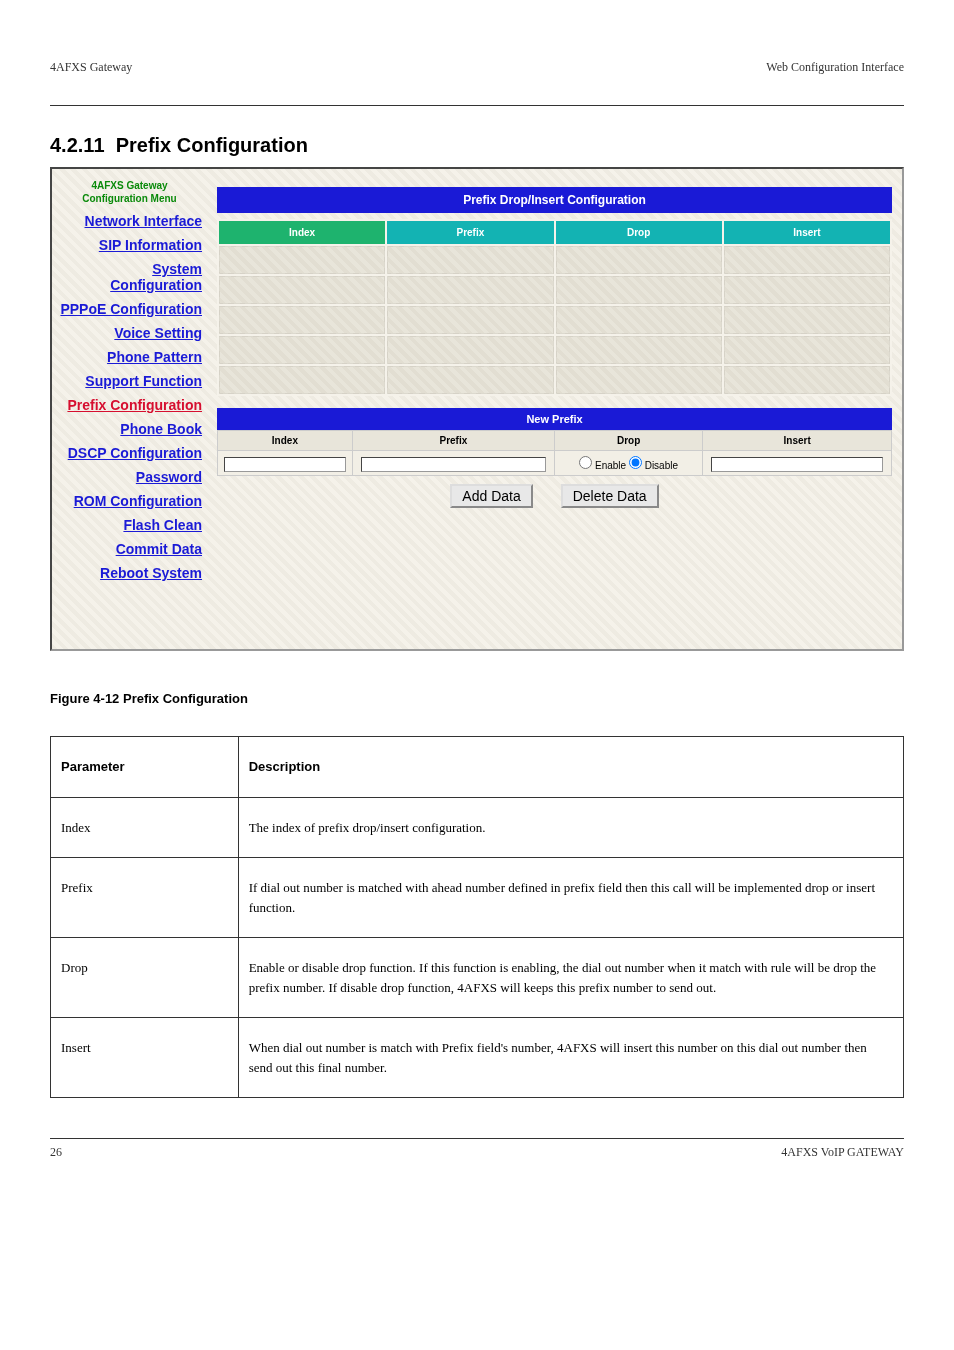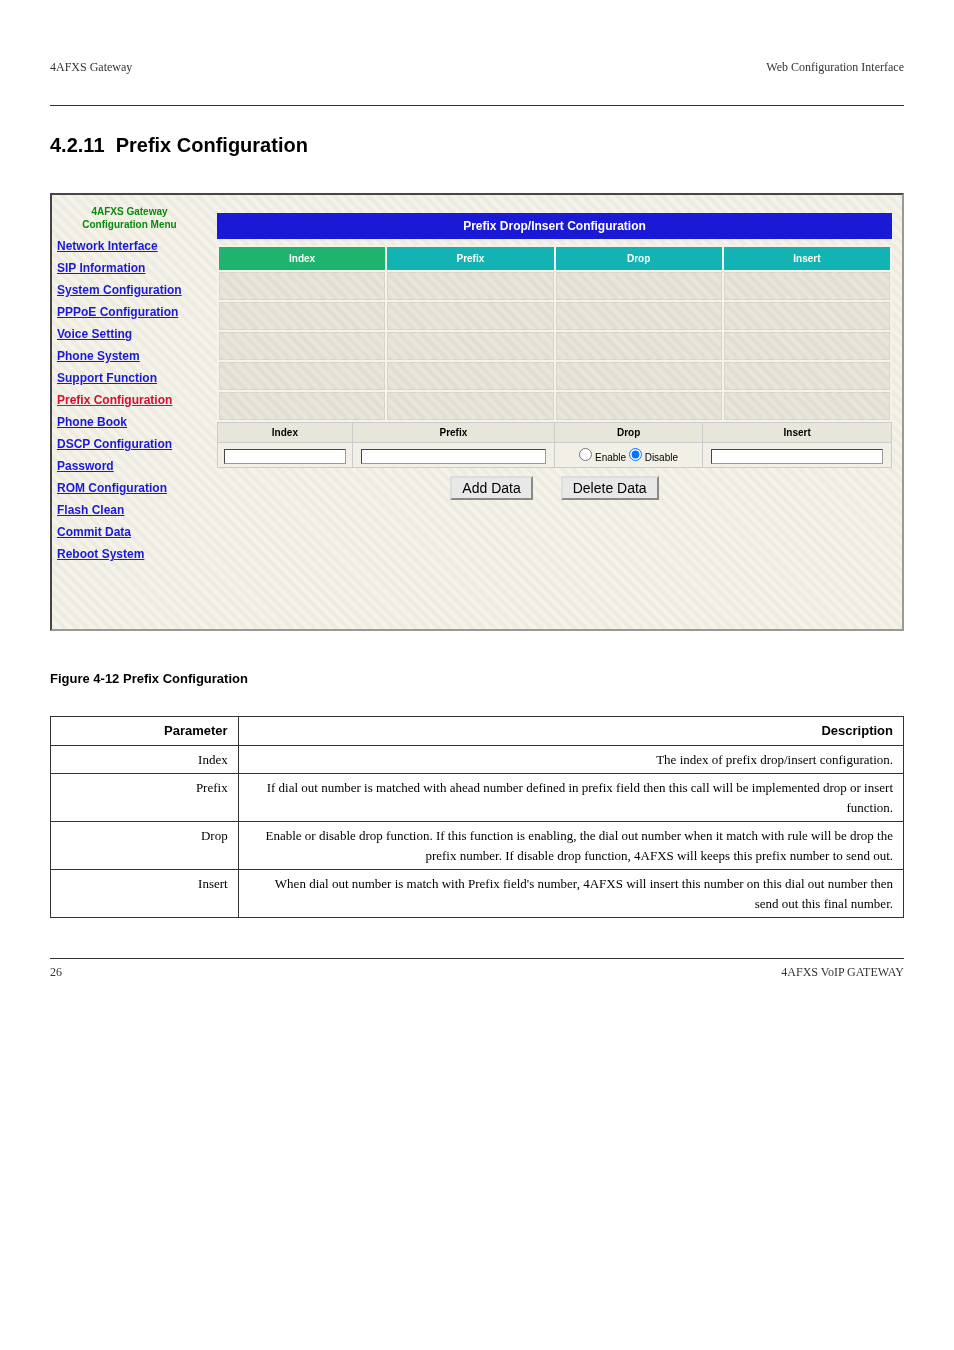--- a/index.html
+++ b/index.html
@@ -23,21 +23,21 @@
     display: flex;
     justify-content: space-between;
     font-size: 12px;
     color: #333;
     margin-bottom: 30px;
   }
   .section-num {
     font-family: Arial, sans-serif;
     font-size: 20px;
     font-weight: bold;
-    margin-bottom: 36px;
+    margin-bottom: 10px;
   }
   .intro {
     font-size: 14px;
     margin-bottom: 30px;
     line-height: 1.5;
   }
   
   .screenshot {
     border: 2px inset #999;
     background: #f5f2ea;
@@ -56,24 +56,24 @@
     font-size: 10px;
     font-weight: bold;
     color: #0a8a0a;
     text-align: center;
     line-height: 1.3;
     margin-bottom: 6px;
   }
   .sidebar a {
     display: block;
     font-family: Arial, sans-serif;
-    font-size: 12px;
+    font-size: 14px;
     font-weight: bold;
     color: #1a1ad6;
-    text-align: left;
+    text-align: right;
     text-decoration: underline;
     margin: 8px 0;
     cursor: pointer;
   }
   .sidebar a.active { color: #d60e2f; }
   .content {
     flex: 1;
     padding: 18px 10px 20px 10px;
   }
   .title-bar {
@@ -169,22 +169,22 @@
     margin-bottom: 30px;
   }
   
   .param-table {
     width: 100%;
     border-collapse: collapse;
     font-size: 13px;
   }
   .param-table th, .param-table td {
     border: 1px solid #333;
-    padding: 4px 10px;
-    text-align: right;
+    padding: 20px 10px;
+    text-align: left;
     vertical-align: top;
     line-height: 1.5;
   }
   .param-table th {
     font-family: Arial, sans-serif;
     font-weight: bold;
     font-size: 13px;
   }
   .footer-line {
     border-top: 1px solid #333;
@@ -219,21 +219,21 @@
     <div class="sidebar">
       <div class="sidebar-title">
         <span>4AFXS Gateway</span><br>
         <span>Configuration Menu</span>
       </div>
       <a>Network Interface</a>
       <a>SIP Information</a>
       <a>System Configuration</a>
       <a>PPPoE Configuration</a>
       <a>Voice Setting</a>
-      <a>Phone System</a>
+      <a>Phone Pattern</a>
       <a>Support Function</a>
       <a class="active">Prefix Configuration</a>
       <a>Phone Book</a>
       <a>DSCP Configuration</a>
       <a>Password</a>
       <a>ROM Configuration</a>
       <a>Flash Clean</a>
       <a>Commit Data</a>
       <a>Reboot System</a>
     </div>
@@ -273,20 +273,21 @@
             </tr>
         <tr>
               <td></td>
               <td></td>
               <td></td>
               <td></td>
             </tr>
       </tbody>
         </table>
 
+      <div class="sub-title-bar">New Prefix</div>
       <table class="form-table">
         <tbody>
             <tr>
           <th style="width:20%">Index</th>
           <th style="width:30%">Prefix</th>
           <th style="width:22%">Drop</th>
           <th style="width:28%">Insert</th>
         </tr>
         <tr>
           <td><input type="text" style=""></td>

